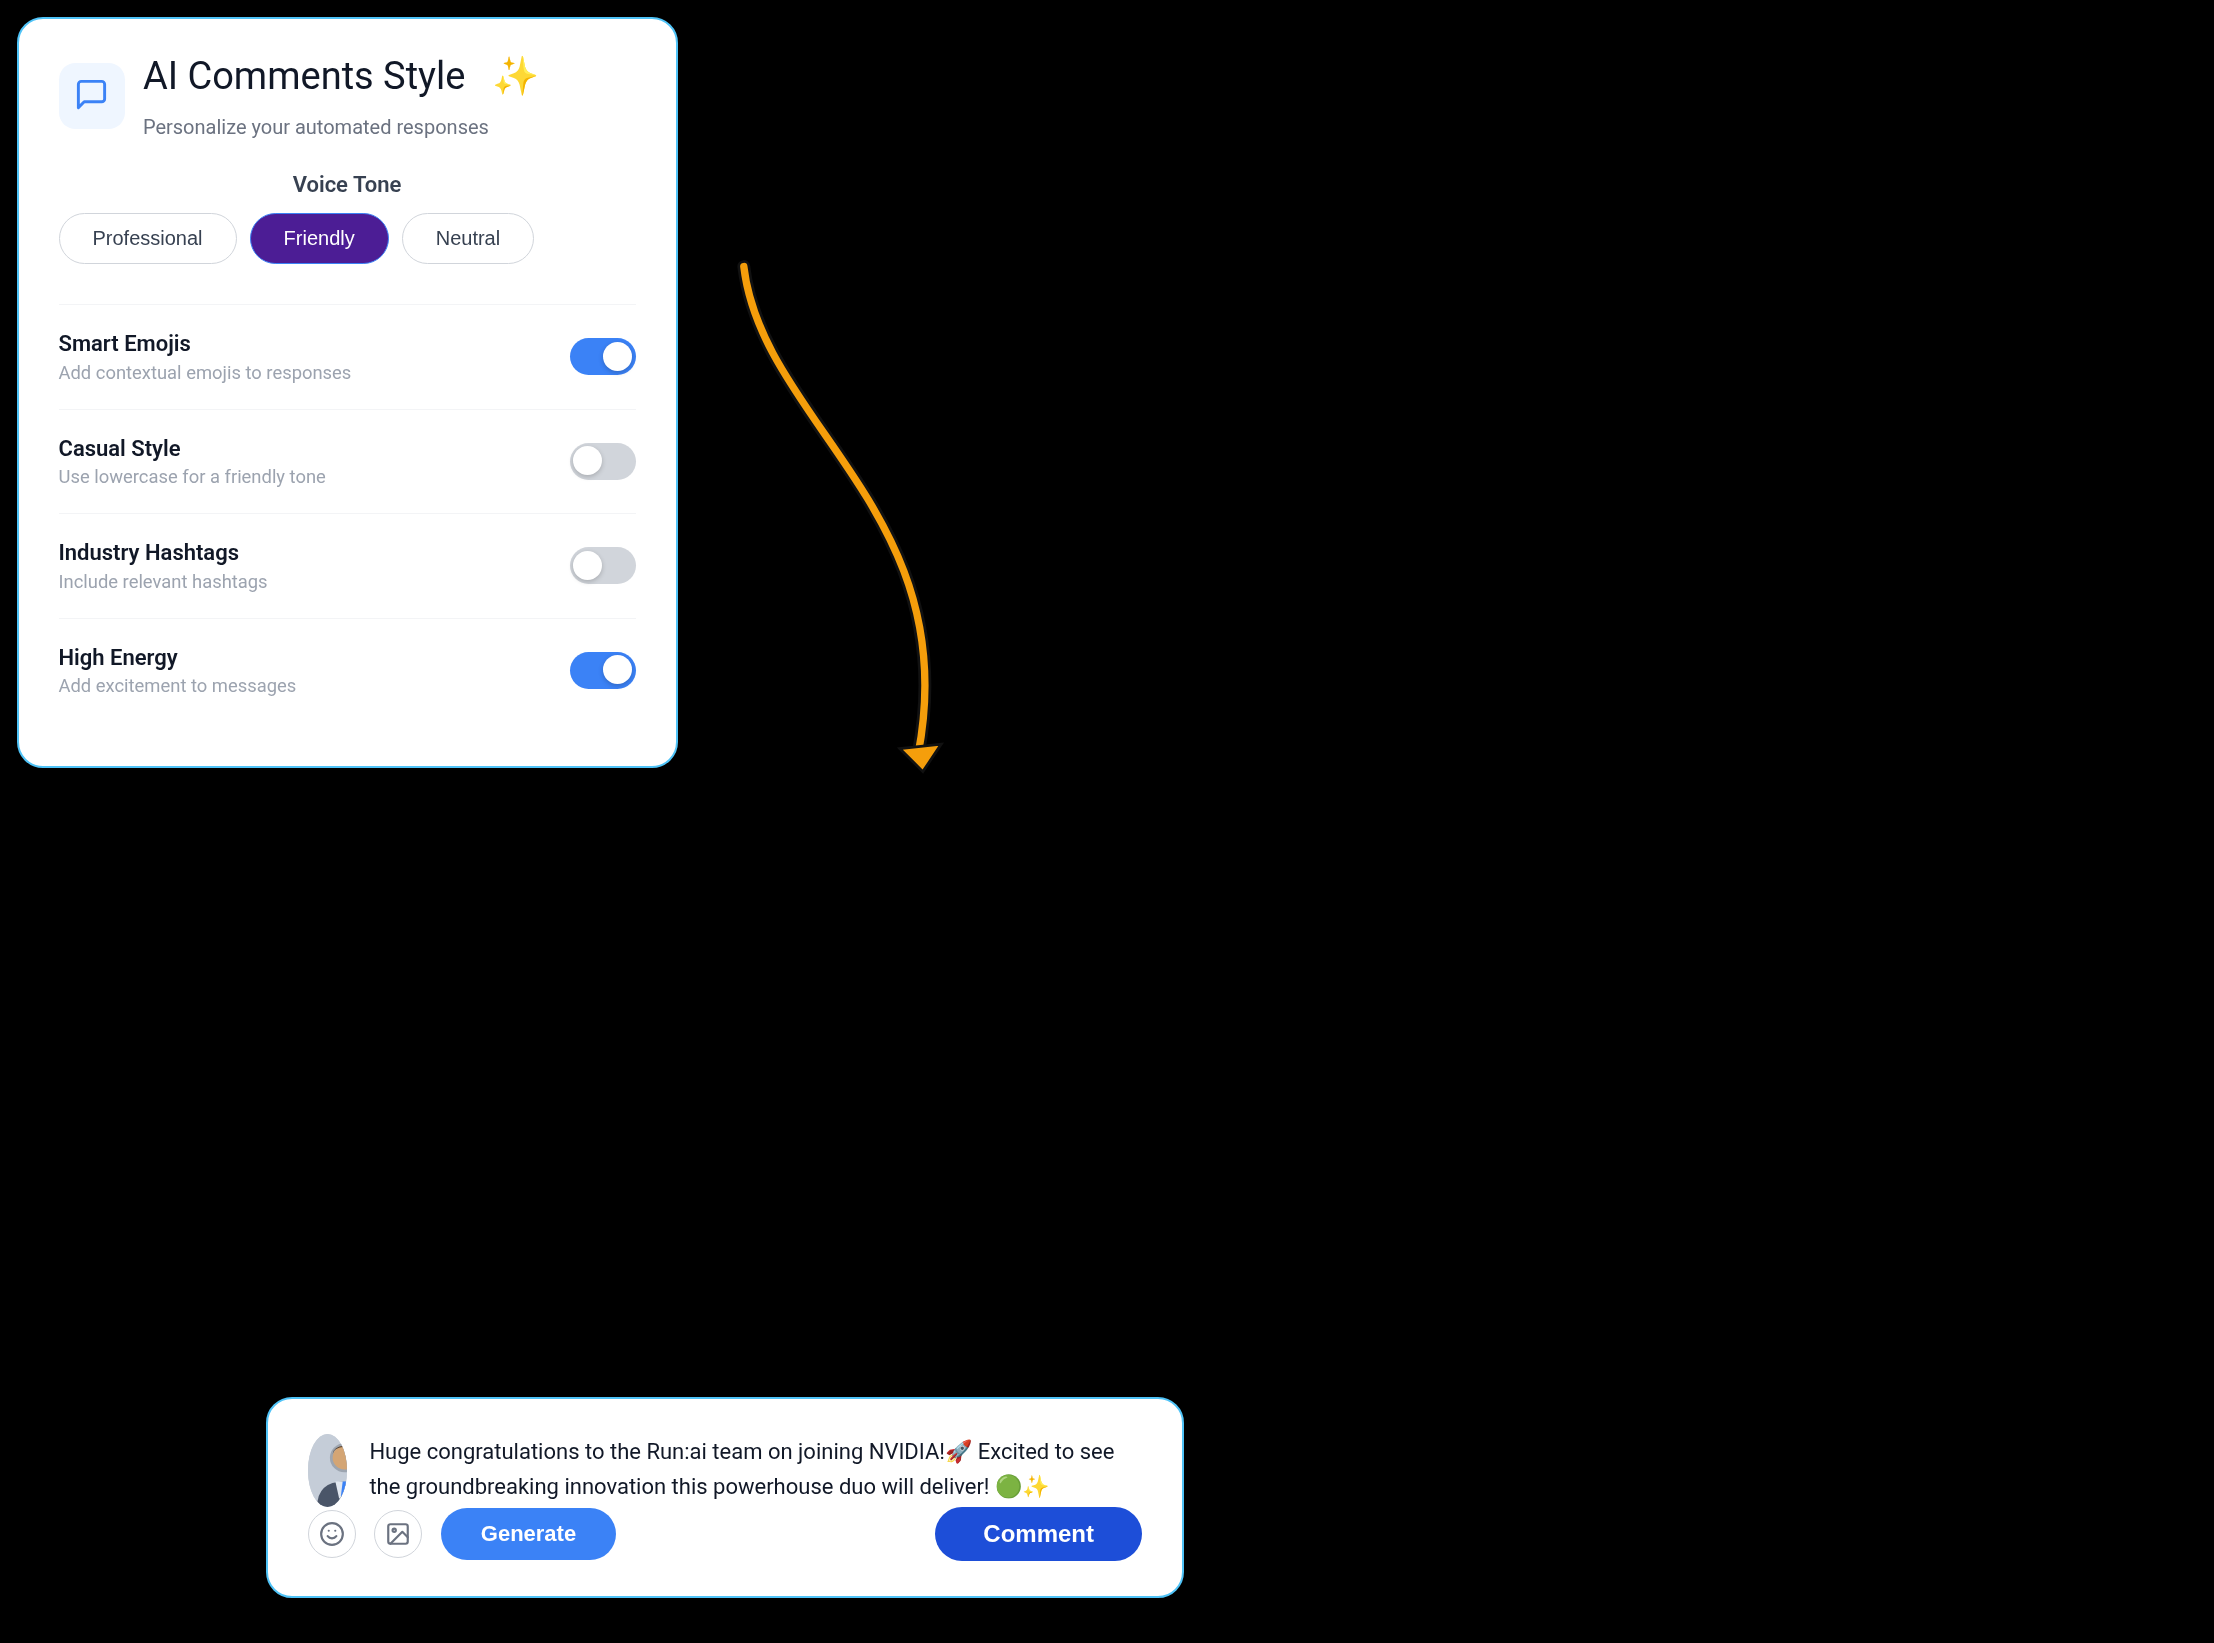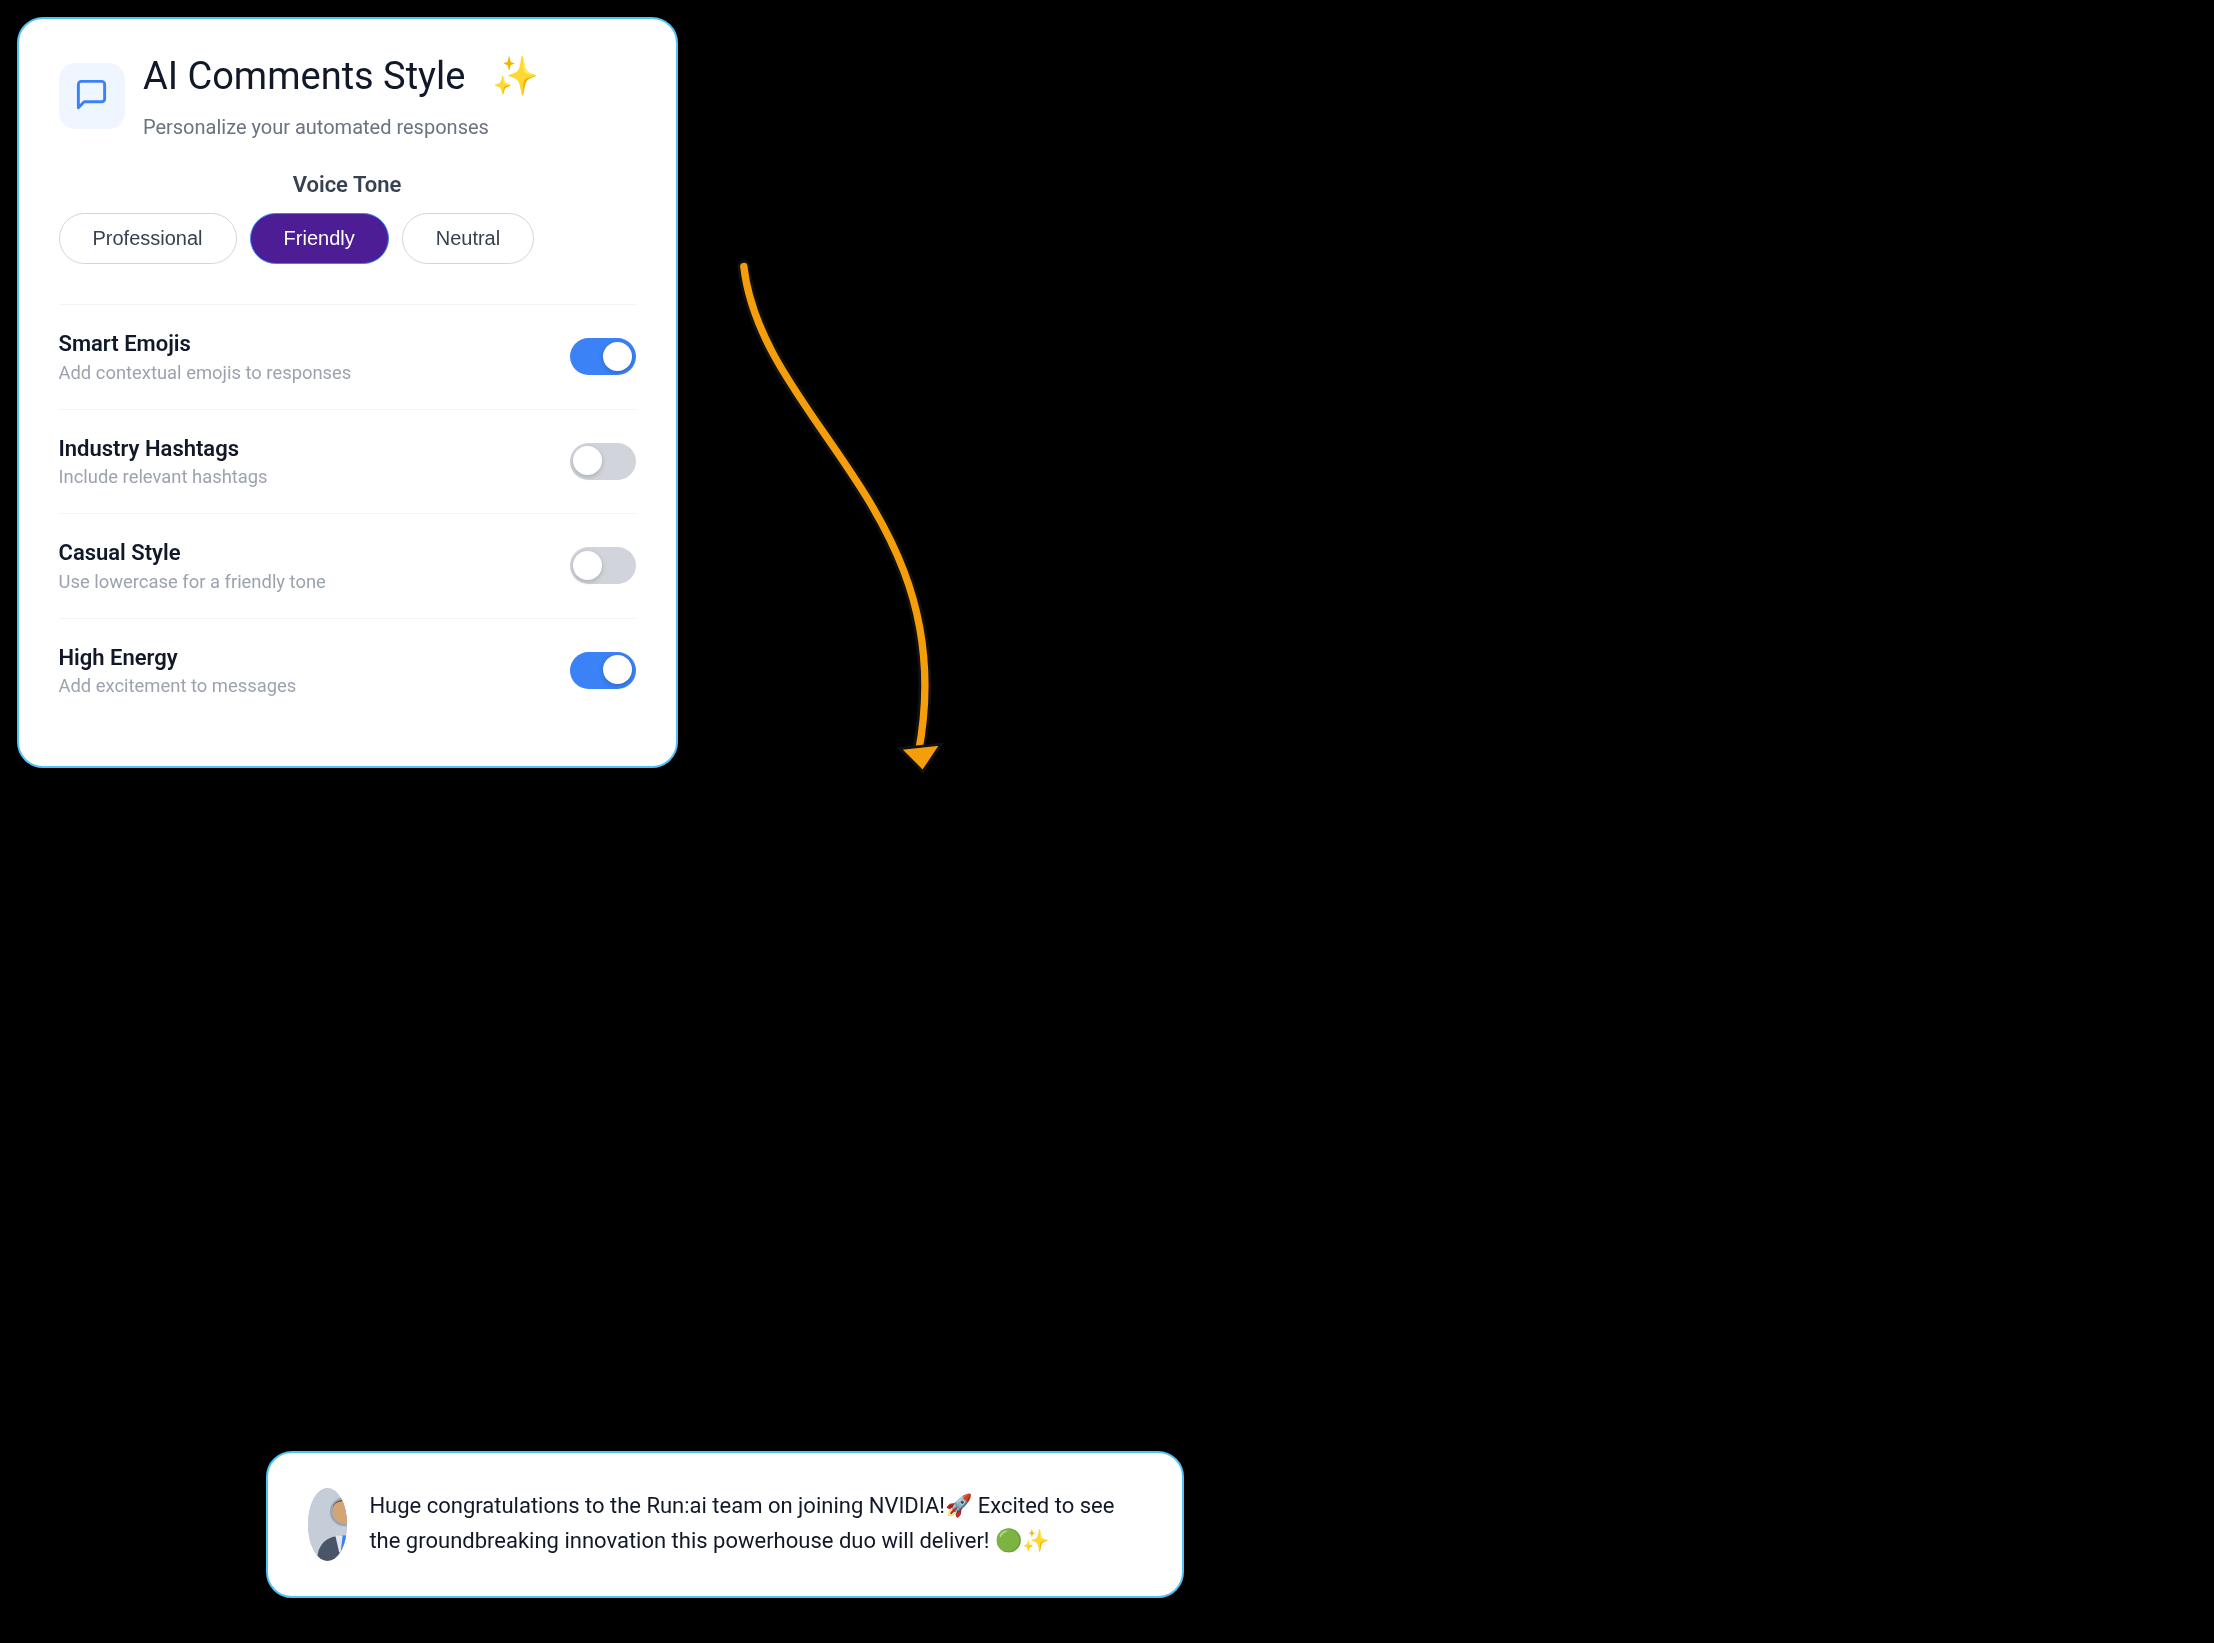--- a/index.html
+++ b/index.html
@@ -291,34 +291,34 @@
     </div>
     <div class="toggle-switch">
       <div class="toggle-track on">
         <div class="toggle-knob"></div>
       </div>
     </div>
   </div>
 
   <div class="toggle-row">
     <div>
-      <div class="toggle-label">Industry Hashtags</div>
-      <div class="toggle-desc">Include relevant hashtags</div>
+      <div class="toggle-label">Casual Style</div>
+      <div class="toggle-desc">Use lowercase for a friendly tone</div>
     </div>
     <div class="toggle-switch">
       <div class="toggle-track off">
         <div class="toggle-knob"></div>
       </div>
     </div>
   </div>
 
   <div class="toggle-row">
     <div>
-      <div class="toggle-label">Casual Style</div>
-      <div class="toggle-desc">Use lowercase for a friendly tone</div>
+      <div class="toggle-label">Industry Hashtags</div>
+      <div class="toggle-desc">Include relevant hashtags</div>
     </div>
     <div class="toggle-switch">
       <div class="toggle-track off">
         <div class="toggle-knob"></div>
       </div>
     </div>
   </div>
 
   <div class="toggle-row">
     <div>
@@ -360,14 +360,39 @@
 
         <circle cx="40" cy="26" r="13" fill="#d4a574"></circle>
 
         <path d="M27 22 Q28 14 40 13 Q52 14 53 22 Q52 15 40 14 Q28 15 27 22 Z" fill="#4a3728"></path>
       </svg>
     </div>
 
     <div class="comment-text">Huge congratulations to the Run:ai team on joining NVIDIA!🚀 Excited to see the groundbreaking innovation this powerhouse duo will deliver! 🟢✨</div>
   </div>
 
+  <div class="comment-footer">
+    <div class="comment-actions">
+
+      <div class="action-icon">
+        <svg viewBox="0 0 24 24" fill="none" stroke="currentColor" stroke-width="2" stroke-linecap="round" stroke-linejoin="round">
+          <circle cx="12" cy="12" r="10"></circle>
+          <path d="M8 14s1.5 2 4 2 4-2 4-2"></path>
+          <line x1="9" y1="9" x2="9.01" y2="9"></line>
+          <line x1="15" y1="9" x2="15.01" y2="9"></line>
+        </svg>
+      </div>
+
+      <div class="action-icon">
+        <svg viewBox="0 0 24 24" fill="none" stroke="currentColor" stroke-width="2" stroke-linecap="round" stroke-linejoin="round">
+          <rect x="3" y="3" width="18" height="18" rx="2" ry="2"></rect>
+          <circle cx="8.5" cy="8.5" r="1.5"></circle>
+          <polyline points="21 15 16 10 5 21"></polyline>
+        </svg>
+      </div>
+
+      <button class="generate-btn">Generate</button>
+    </div>
+
+    <button class="comment-btn">Comment</button>
+  </div>
 </div>
 
 
 </body></html>

